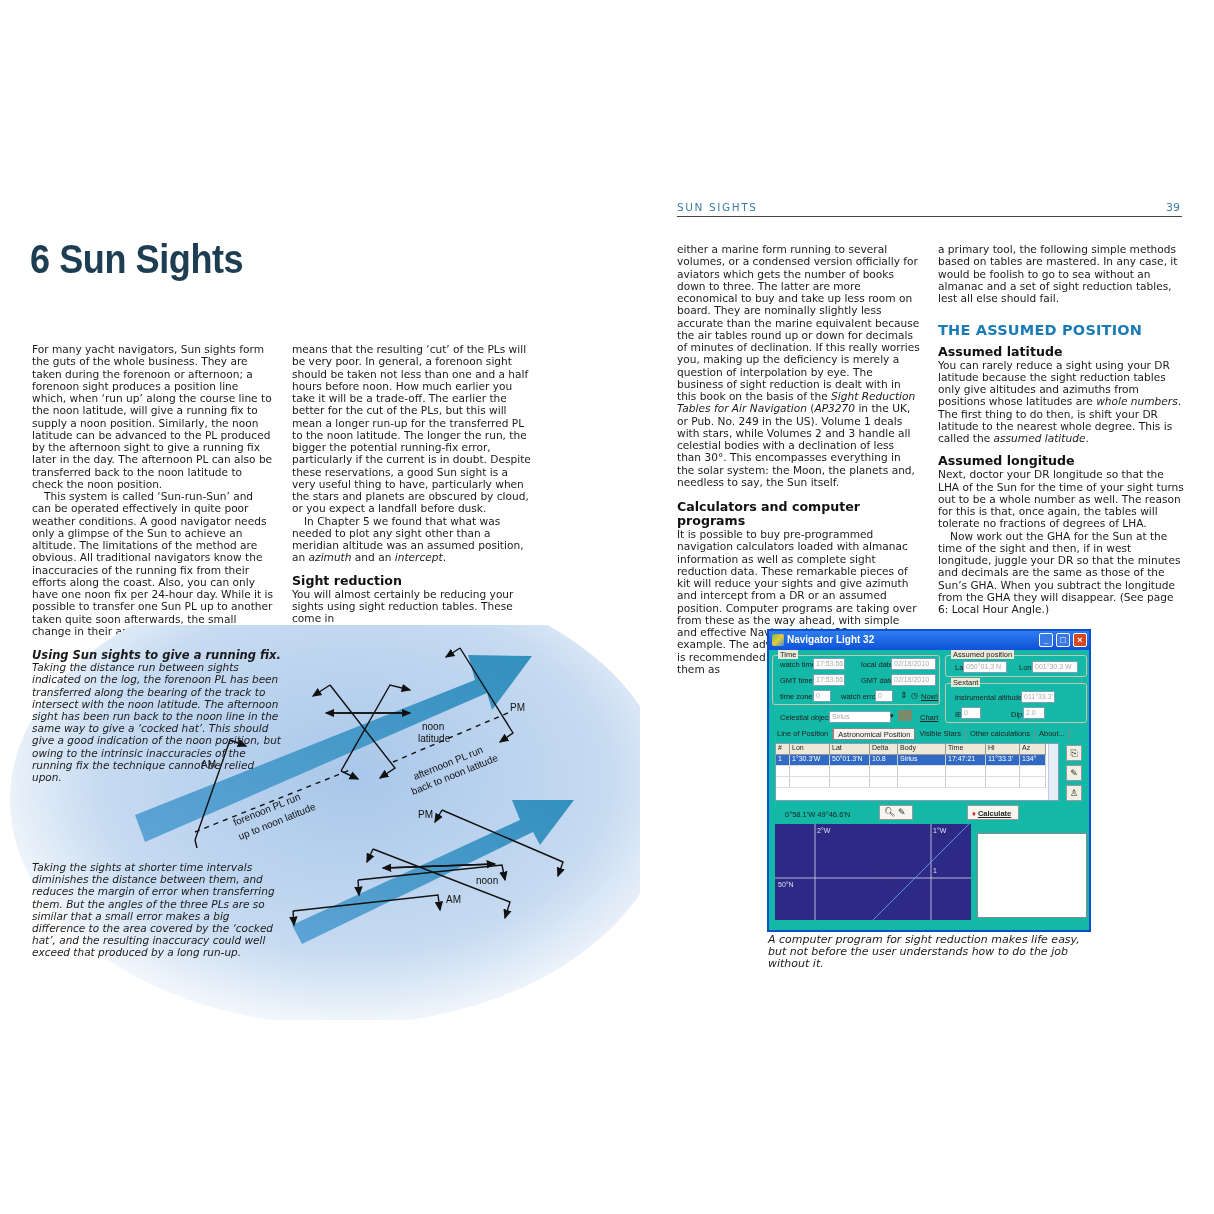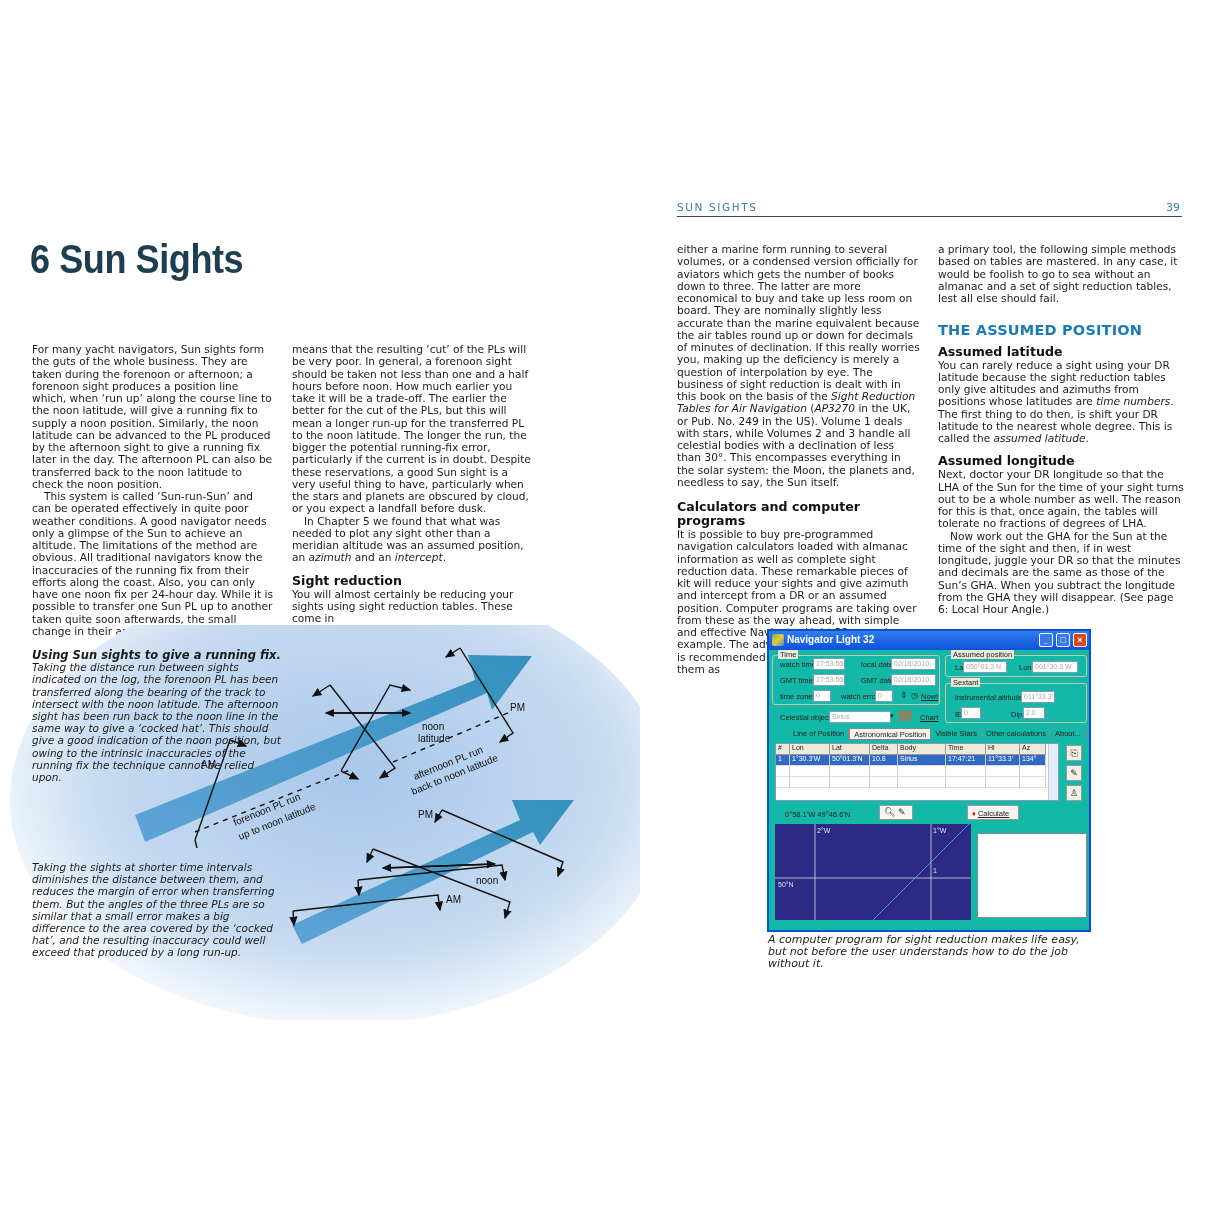--- a/index.html
+++ b/index.html
@@ -26,21 +26,21 @@
   
   .nav-win { position: absolute; left: 767px; top: 629px; width: 324px; height: 303px; background: #14b8a6; border: 2px solid #0a4fce; font-family: "Liberation Sans", sans-serif; font-size: 7.5px; color: #222; }
   .nav-titlebar { position: absolute; left: 0; top: 0; width: 100%; height: 19px; background: linear-gradient(#2f7df0, #0d52d8); color: #fff; font-size: 10px; font-weight: bold; padding: 3px 0 0 18px; }
   .nav-app-icon { position: absolute; left: 3px; top: 3px; width: 12px; height: 12px; background: linear-gradient(135deg,#6fbf4a,#e8c93a 50%,#3b8dd8); border-radius: 2px; }
   .win-btn { position: absolute; top: 2px; width: 14px; height: 14px; border: 1px solid #fff; border-radius: 2px; background: #3a78e6; color: #fff; font-size: 9px; text-align: center; line-height: 12px; font-weight: bold; }
   .win-btn.close { background: #d8471e; }
   .fld-label { position: absolute; font-size: 7.5px; color: #222; white-space: nowrap; padding-left: 6px; }
   .fld { position: absolute; height: 12px; background: #fff; border: 1px solid #7f9db9; color: #aaa; font-size: 7px; padding: 1px 2px; white-space: nowrap; overflow: hidden; }
   .grp { position: absolute; border: 1px solid #c8c4b0; border-radius: 3px; }
   .grp-title { position: absolute; top: -6px; left: 5px; background: #ece9d8; padding: 0 2px; font-size: 7.5px; }
-  .tabs { position: absolute; left: 4px; top: 97px; height: 12px; display: flex; gap: 0; margin-left: 16px; }
+  .tabs { position: absolute; left: 4px; top: 97px; height: 12px; display: flex; gap: 0; }
   .tab { font-size: 7.5px; padding: 1px 4px; border-right: 1px solid #888; white-space: nowrap; }
   .tab.active { border: 1px solid #888; background: #f4f3ee; }
   .grid { position: absolute; left: 6px; top: 112px; width: 284px; height: 58px; background: #fff; border: 1px solid #7f9db9; }
   .grid-head, .grid-row { display: flex; height: 11px; }
   .grid-head div { border-right: 1px solid #999; border-bottom: 1px solid #999; font-size: 7px; padding-left: 2px; background: #ece9d8; }
   .grid-row div { border-right: 1px solid #ccc; border-bottom: 1px solid #ddd; font-size: 7px; padding-left: 2px; white-space: nowrap; overflow: hidden; }
   .grid-row.sel div { background: #316ac5; color: #fff; }
   .side-btn { position: absolute; left: 297px; width: 16px; height: 16px; border: 1px solid #999; background: #f2f0e6; font-size: 9px; text-align: center; line-height: 14px; }
   .plot { position: absolute; left: 6px; top: 193px; width: 196px; height: 96px; background: #2d2a85; overflow: hidden; }
   .plot-side { position: absolute; left: 208px; top: 202px; width: 110px; height: 85px; background: #fff; border: 1px solid #888; }
@@ -147,21 +147,21 @@
 <div class="col" style="left:677px; top:243px; width:244px;">
   <p><span>either a marine form running to several volumes, or a condensed version officially for aviators which gets the number of books down to three. The latter are more economical to buy and take up less room on board. They are nominally slightly less accurate than the marine equivalent because the air tables round up or down for decimals of minutes of declination. If this really worries you, making up the deficiency is merely a question of interpolation by eye. The business of sight reduction is dealt with in this book on the basis of the </span><em>Sight Reduction Tables for Air Navigation</em><span> (</span><em>AP3270</em><span> in the UK, or Pub. No. 249 in the US). Volume 1 deals with stars, while Volumes 2 and 3 handle all celestial bodies with a declination of less than 30°. This encompasses everything in the solar system: the Moon, the planets and, needless to say, the Sun itself.</span></p>
   <h3 style="margin-top:12px;">Calculators and computer programs</h3>
   <p>It is possible to buy pre-programmed navigation calculators loaded with almanac information as well as complete sight reduction data. These remarkable pieces of kit will reduce your sights and give azimuth and intercept from a DR or an assumed position. Computer programs are taking over from these as the way ahead, with simple and effective Navigator Light 32 a good example. The advantages are obvious, but it is recommended that before relying upon them as</p>
 </div>
 
 <div class="col" style="left:938px; top:243px; width:246px;">
   <p>a primary tool, the following simple methods based on tables are mastered. In any case, it would be foolish to go to sea without an almanac and a set of sight reduction tables, lest all else should fail.</p>
   <h2>THE ASSUMED POSITION</h2>
   <h3 style="margin-top:0;">Assumed latitude</h3>
-  <p><span>You can rarely reduce a sight using your DR latitude because the sight reduction tables only give altitudes and azimuths from positions whose latitudes are </span><em>time numbers</em><span>. The first thing to do then, is shift your DR latitude to the nearest whole degree. This is called the </span><em>assumed latitude</em><span>.</span></p>
+  <p><span>You can rarely reduce a sight using your DR latitude because the sight reduction tables only give altitudes and azimuths from positions whose latitudes are </span><em>whole numbers</em><span>. The first thing to do then, is shift your DR latitude to the nearest whole degree. This is called the </span><em>assumed latitude</em><span>.</span></p>
   <h3>Assumed longitude</h3>
   <p>Next, doctor your DR longitude so that the LHA of the Sun for the time of your sight turns out to be a whole number as well. The reason for this is that, once again, the tables will tolerate no fractions of degrees of LHA.</p>
   <p class="ind">Now work out the GHA for the Sun at the time of the sight and then, if in west longitude, juggle your DR so that the minutes and decimals are the same as those of the Sun’s GHA. When you subtract the longitude from the GHA they will disappear. (See page 6: Local Hour Angle.)</p>
 </div>
 
 <div class="nav-win">
   <div class="nav-titlebar">
     <span class="nav-app-icon"></span>
     <span>Navigator Light 32</span>
     <span class="win-btn" style="right:36px;">_</span>
@@ -262,21 +262,21 @@
         <div style="width:26px;"></div>
       </div>
     <div style="position:absolute; right:0; top:0; width:10px; height:56px; background:#e6ecf8; border-left:1px solid #c0cbe0;"></div>
   </div>
   <span class="side-btn" style="top:114px;">⎘</span>
   <span class="side-btn" style="top:134px;">✎</span>
   <span class="side-btn" style="top:154px;">♙</span>
 
   <span class="fld-label" style="left:10px; top:179px;">0°58.1'W  49°46.6'N</span>
   <span class="fld-label" style="left:110px; top:174px; width:34px; height:15px; border:1px solid #999; background:#f6f5ef; font-size:9px; padding-left:4px; line-height:13px;">🔍︎ ✎</span>
-  <span class="fld-label" style="left:198px; top:174px; width:52px; height:15px; border:1px solid #999; background:#f6f5ef; padding:3px 0 0 4px;"><span style="color:#c22;">♦</span> <span style="text-decoration:underline;">Calculate</span></span>
+  <span class="fld-label" style="left:198px; top:174px; width:52px; height:15px; border:1px solid #999; background:#f6f5ef; padding:3px 0 0 4px;font-weight:bold;"><span style="color:#c22;">♦</span> <span style="text-decoration:underline;">Calculate</span></span>
 
   <div class="plot">
     <svg width="196" height="96" xmlns="http://www.w3.org/2000/svg">
       <line x1="40" y1="0" x2="40" y2="96" stroke="#d8d8e8" stroke-width="0.8"></line>
       <line x1="156" y1="0" x2="156" y2="96" stroke="#d8d8e8" stroke-width="0.8"></line>
       <line x1="0" y1="54" x2="196" y2="54" stroke="#d8d8e8" stroke-width="0.8"></line>
       <line x1="98" y1="96" x2="196" y2="-2" stroke="#5ea0f0" stroke-width="0.9"></line>
       <line x1="98" y1="44" x2="125" y2="68" stroke="#a03030" stroke-width="0.6" stroke-dasharray="1,2"></line>
       <text x="42" y="9" font-size="7" fill="#e0e0f0" font-family="Liberation Sans, sans-serif">2°W</text>
       <text x="158" y="9" font-size="7" fill="#e0e0f0" font-family="Liberation Sans, sans-serif">1°W</text>

